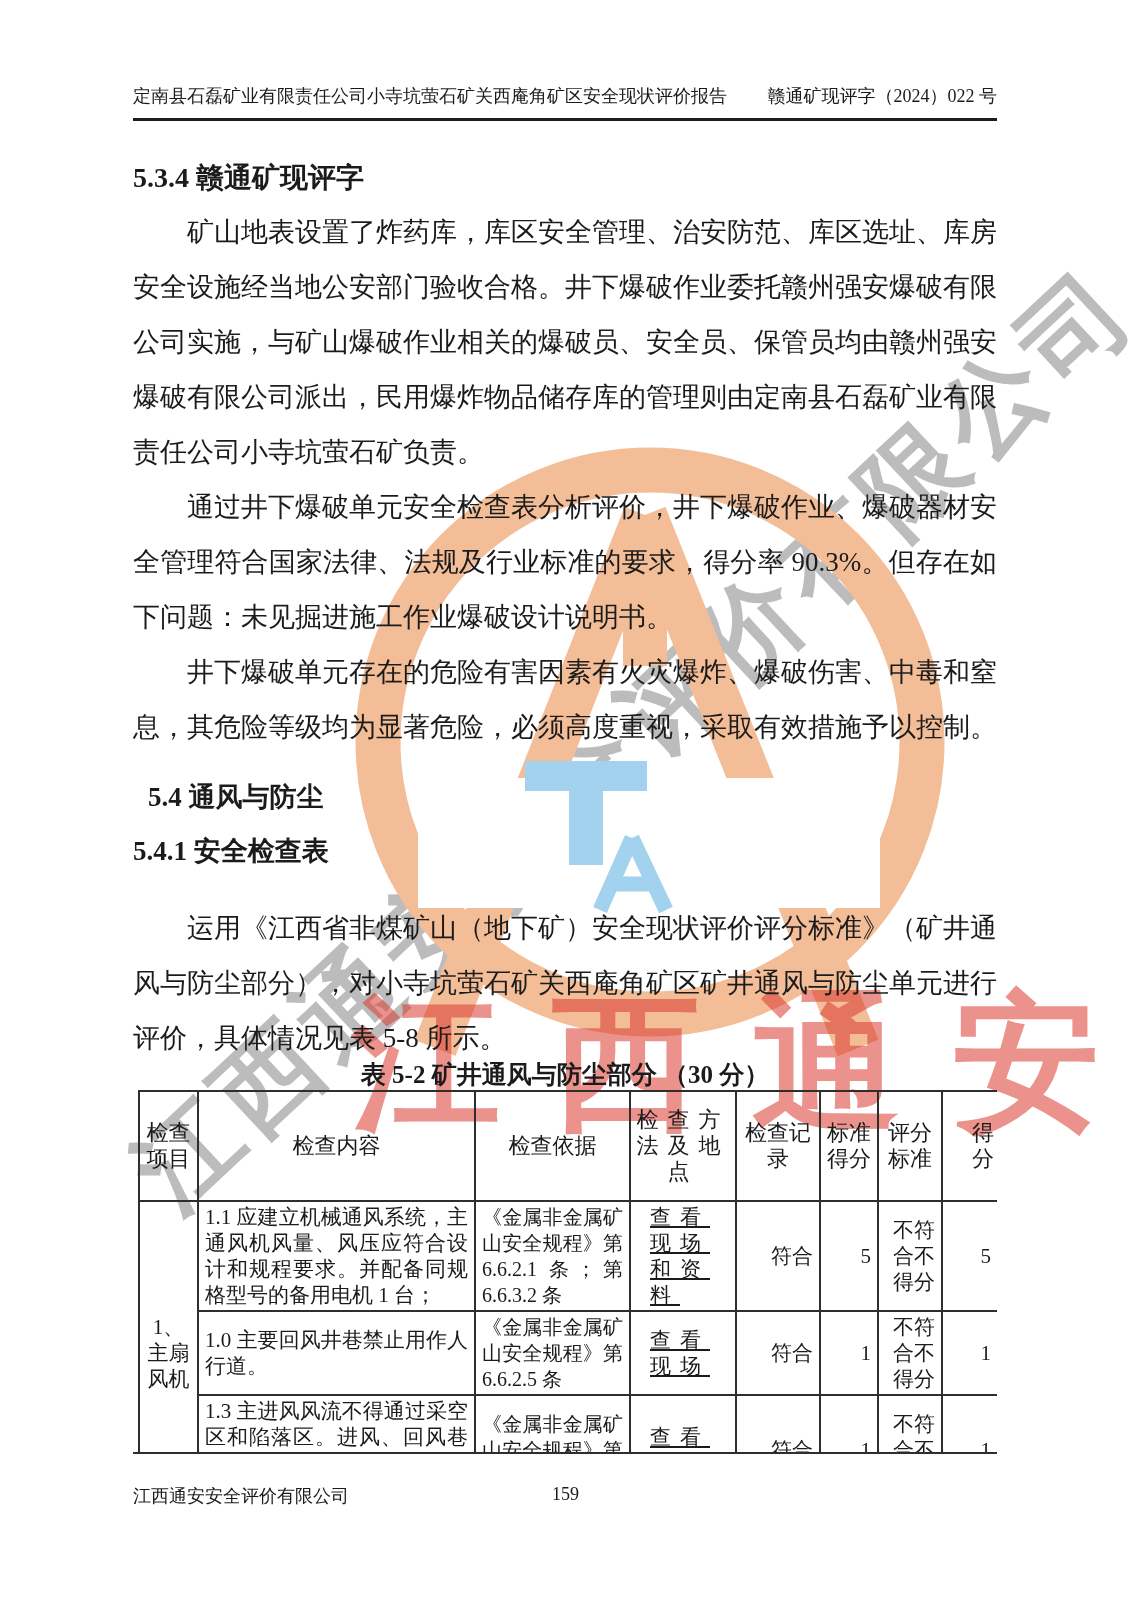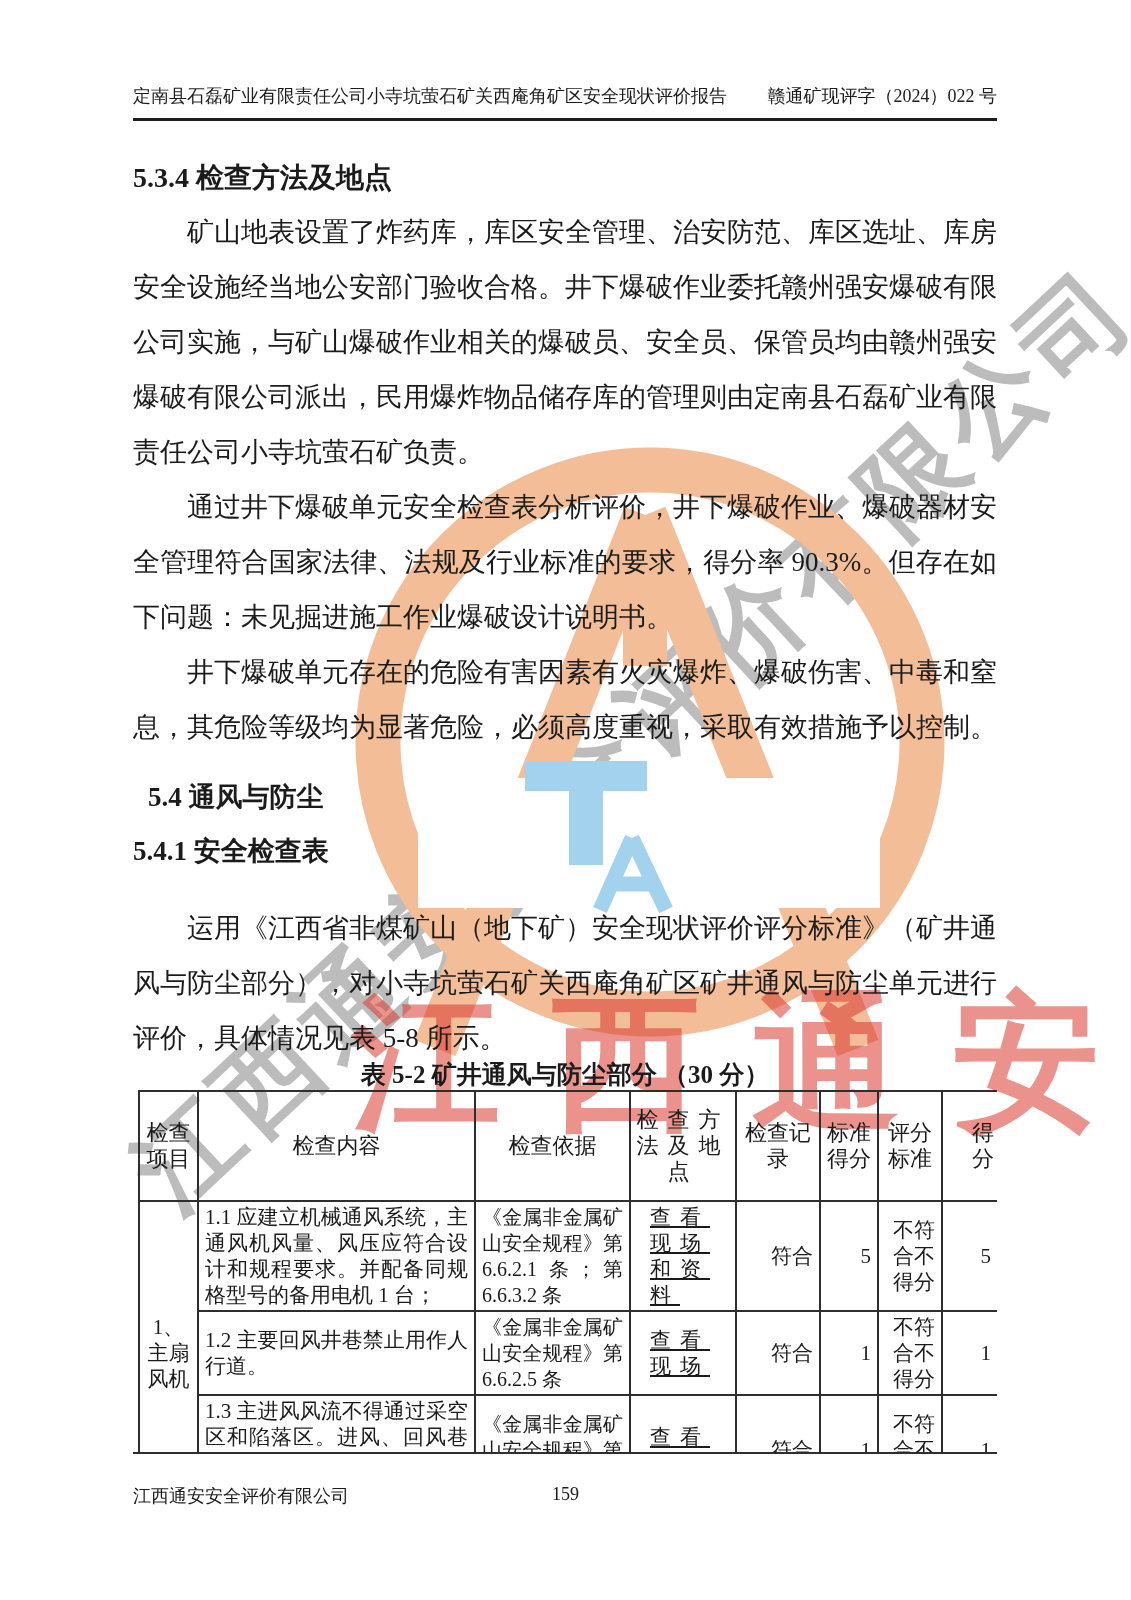--- a/index.html
+++ b/index.html
@@ -72,21 +72,21 @@
 
   <div class="content-layer">
 
     <div class="doc-header">
       <span>定南县石磊矿业有限责任公司小寺坑萤石矿关西庵角矿区安全现状评价报告</span>
       <span>赣通矿现评字（2024）022 号</span>
     </div>
     <div class="header-rule"></div>
 
     <div class="doc-body">
-      <h1 class="h1">5.3.4 检查方法及地点</h1>
+      <h1 class="h1">5.3.4 赣通矿现评字</h1>
       <p class="para first">矿山地表设置了炸药库，库区安全管理、治安防范、库区选址、库房安全设施经当地公安部门验收合格。井下爆破作业委托赣州强安爆破有限公司实施，与矿山爆破作业相关的爆破员、安全员、保管员均由赣州强安爆破有限公司派出，民用爆炸物品储存库的管理则由定南县石磊矿业有限责任公司小寺坑萤石矿负责。</p>
       <p class="para">通过井下爆破单元安全检查表分析评价，井下爆破作业、爆破器材安全管理符合国家法律、法规及行业标准的要求，得分率 90.3%。但存在如下问题：未见掘进施工作业爆破设计说明书。</p>
       <p class="para">井下爆破单元存在的危险有害因素有火灾爆炸、爆破伤害、中毒和窒息，其危险等级均为显著危险，必须高度重视，采取有效措施予以控制。</p>
       <h2 class="h2">5.4 通风与防尘</h2>
       <h3 class="h3">5.4.1 安全检查表</h3>
       <p class="para p4">运用《江西省非煤矿山（地下矿）安全现状评价评分标准》（矿井通风与防尘部分），对小寺坑萤石矿关西庵角矿区矿井通风与防尘单元进行评价，具体情况见表 5-8 所示。</p>
 
       <div class="tbl-caption">表 5-2 矿井通风与防尘部分 （30 分）</div>
 
       <div class="table-clip">
@@ -116,21 +116,21 @@
             <td class="td-group" rowspan="3">1、主扇风机</td>
             <td class="td-content">1.1 应建立机械通风系统，主通风机风量、风压应符合设计和规程要求。并配备同规格型号的备用电机 1 台；</td>
             <td class="td-basis">《金属非金属矿山安全规程》第 6.6.2.1 条；第 6.6.3.2 条</td>
             <td class="td-method">查看现场和资料</td>
             <td class="td-center">符合</td>
             <td class="td-center">5</td>
             <td class="td-center">不符合不得分</td>
             <td class="td-center">5</td>
           </tr>
           <tr>
-            <td class="td-content">1.2 主要回风井巷禁止用作人行道。</td>
+            <td class="td-content">1.0 主要回风井巷禁止用作人行道。</td>
             <td class="td-basis">《金属非金属矿山安全规程》第 6.6.2.5 条</td>
             <td class="td-method">查看现场</td>
             <td class="td-center">符合</td>
             <td class="td-center">1</td>
             <td class="td-center">不符合不得分</td>
             <td class="td-center">1</td>
           </tr>
           <tr>
             <td class="td-content">1.3 主进风风流不得通过采空区和陷落区。进风、回风巷应保持畅通，禁止堆放材料、设</td>
             <td class="td-basis">《金属非金属矿山安全规程》第 6.6.2.4 条</td>

